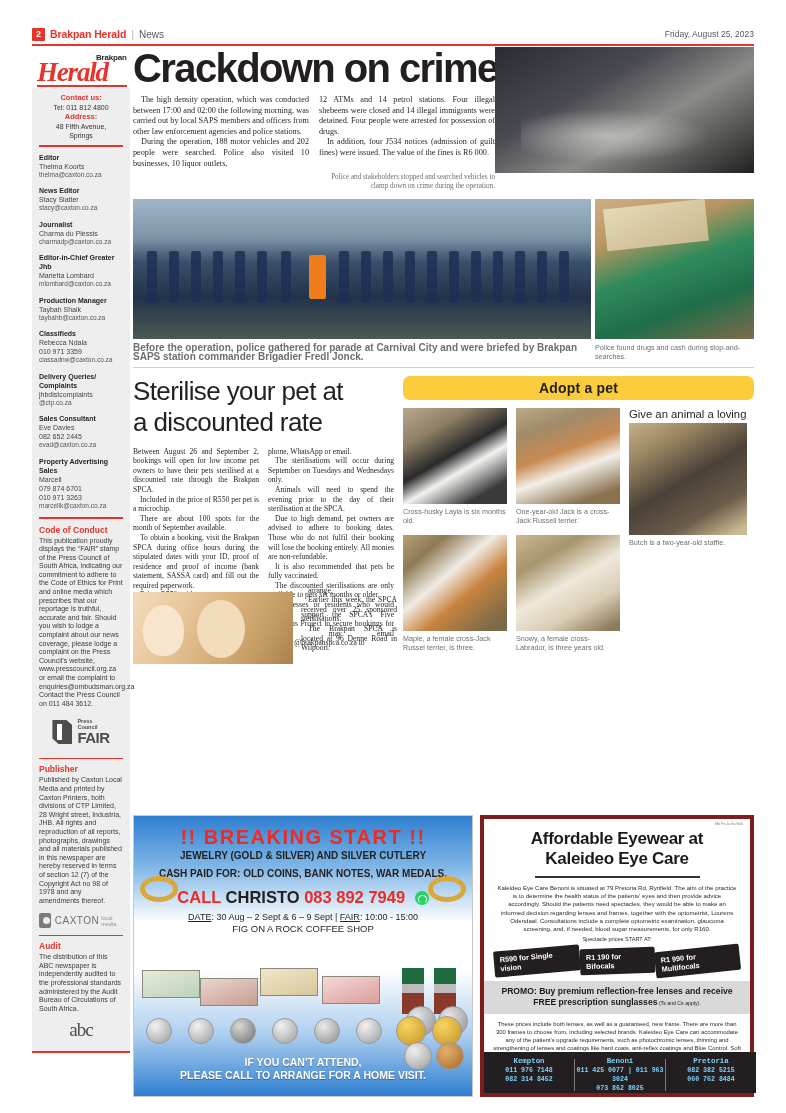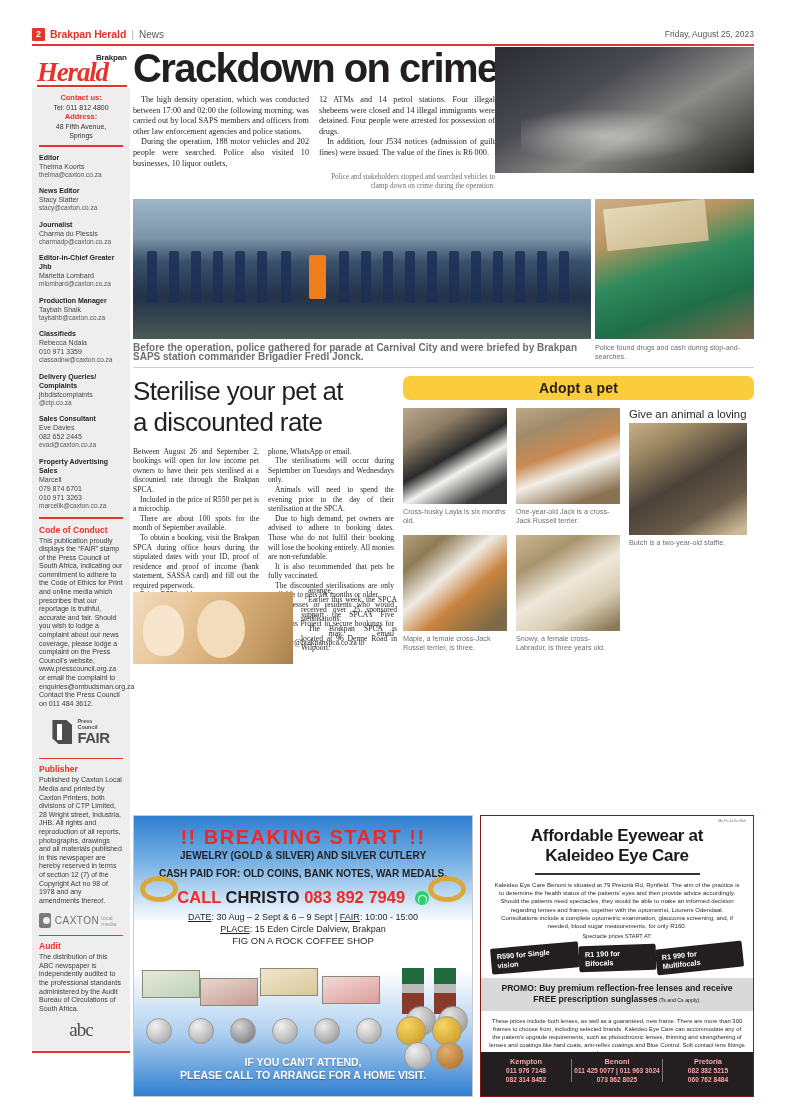--- a/index.html
+++ b/index.html
@@ -180,36 +180,36 @@
   .wa:after{content:'';position:absolute;left:3.5px;top:3.5px;width:7px;height:7px;border:1.4px solid #fff;border-radius:50%;border-bottom-color:transparent;}
   .bn-line { text-align:center; font-size: 9px; line-height: 12px; color:#231f20; margin-top: 4px;}
   .bn-line u { text-decoration: underline; }
   .bn-shop { text-align:center; font-size: 9.5px; color:#231f20; }
   .bn-objects { position:absolute; left:0; top:152px; width:340px; height: 92px; }
   .note { position:absolute; height:28px; border:1px solid #8a8a7a; }
   .coin { position:absolute; width:26px;height:26px;border-radius:50%;border:1px solid #9a9a9a;}
   .bn-foot { position:absolute; left:0; bottom:14px; width:100%; text-align:center; color:#fff; font-weight:bold; font-size: 10.5px; line-height:13px; text-shadow:0 1px 1px rgba(0,0,0,.35);}
   .ring { position:absolute; width:38px; height:26px; border-radius:50%; border:5px solid #d8a93a; }
 
-  .ad-eye { width: 274px; height: 282px; border:1px solid #7f1d1d; background:#fff; padding: 5px 8px 0 8px; position:relative;}
+  .ad-eye { width: 274px; height: 282px; border:4px solid #7f1d1d; background:#fff; padding: 5px 8px 0 8px; position:relative;}
   .eye-tag { position:absolute; right:7px; top:3px; font-size:3.6px; color:#777;}
   .eye-title { text-align:center; font-weight:bold; font-size: 17px; line-height: 20px; color:#1a1a1a; letter-spacing:-0.3px; margin-top:5px;}
   .eye-divider { width: 165px; height:2px; background:#333; margin: 7px auto 6px auto;}
   .eye-body { font-size: 6.1px; line-height: 8.2px; text-align:center; color:#2b2b2b; padding: 0 4px;}
   .eye-start { font-size: 5.6px; text-align:center; margin-top:3px; color:#2b2b2b;}
   .price-row { display:flex; justify-content:space-between; margin: 6px 2px 0 2px; }
   .price-tag { background:#231f20; color:#fff; font-weight:bold; font-size: 7.3px; padding: 4px 6px; border-radius:2px; }
   .pt1 { transform: rotate(-5deg); }
   .pt2 { transform: rotate(-2deg); }
   .pt3 { transform: rotate(-6deg); }
   .promo { background:#d9d9d9; margin: 7px -8px 0 -8px; padding: 5px 8px; text-align:center; font-weight:bold; font-size: 8.6px; line-height:11px; color:#1a1a1a;}
   .promo small { font-weight: normal; font-size: 5.2px; }
   .eye-fine { font-size: 5.9px; line-height: 8px; text-align:center; color:#2b2b2b; margin-top: 6px;}
   .eye-medical { font-size: 5.6px; font-style: italic; text-align:center; margin-top: 7px; color:#2b2b2b;}
-  .eye-foot { position:absolute; left:0; bottom:0; width: 272px; background:#231f20; color:#fca5a5; display:flex; padding: 5px 0 12px 0;}
+  .eye-foot { position:absolute; left:0; bottom:0; width: 272px; background:#231f20; color:#7dd3fc; display:flex; padding: 5px 0 0 0; font-family: Liberation Mono, monospace;}
   .eye-fcol { flex:1; text-align:center; font-size: 6.6px; line-height: 9px; font-weight:bold;}
   .eye-fcol .city { font-size: 7.4px; }
   .eye-fsep { width:1px; background:#7a7a7a; margin: 2px 0; }
 </style>
 </head>
 <body>
 
 <div class="page">
 
   <div class="topbar">
@@ -456,23 +456,20 @@
       <div class="bn-sub">CASH PAID FOR: OLD COINS, BANK NOTES, WAR MEDALS,</div>
       <div class="bn-call">
         <span class="red">CALL</span>
         <span class="blk">CHRISTO</span>
         <span class="red">083 892 7949</span>
         <span class="wa"></span>
       </div>
       <div class="bn-line">
         <u>DATE</u><span>: 30 Aug – 2 Sept &amp; 6 – 9 Sept  |  </span><u>FAIR</u><span>: 10:00 - 15:00</span>
       </div>
-      <div class="bn-line" style="margin-top:0">
-        <u>PLACE</u><span>: 15 Eden Circle Dalview, Brakpan</span>
-      </div>
       <div class="bn-shop">FIG ON A ROCK COFFEE SHOP</div>
 
       <div class="bn-objects">
         <div class="note" style="left:8px;top:2px;width:58px;background:linear-gradient(160deg,#e7ead8,#bcd2bb);"></div>
         <div class="note" style="left:66px;top:10px;width:58px;background:linear-gradient(160deg,#e8d6cf,#c89d92);"></div>
         <div class="note" style="left:126px;top:0px;width:58px;background:linear-gradient(160deg,#efe6cb,#d8c79a);"></div>
         <div class="note" style="left:188px;top:8px;width:58px;background:linear-gradient(160deg,#f3d9d7,#dc9d9b);"></div>
         <div style="position:absolute;left:268px;top:0px;width:22px;height:46px;background:linear-gradient(180deg,#1f6b3e 0 35%,#bbb 35% 55%,#8a3a2a 55% 100%);"></div>
         <div class="coin" style="left:272px;top:38px;width:30px;height:30px;background:radial-gradient(circle at 35% 30%,#e5e5e5,#8f8f8f);"></div>
         <div style="position:absolute;left:300px;top:0px;width:22px;height:46px;background:linear-gradient(180deg,#1f6b3e 0 35%,#bbb 35% 55%,#8a3a2a 55% 100%);"></div>

